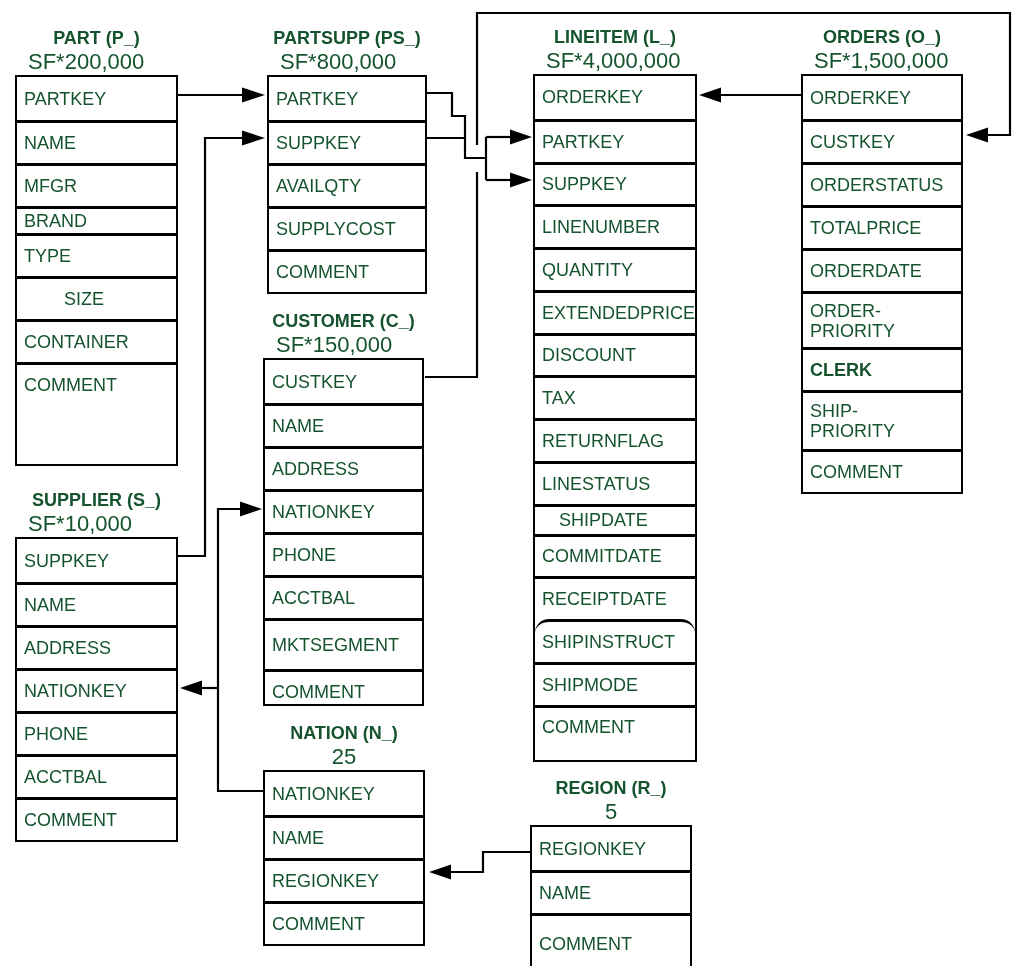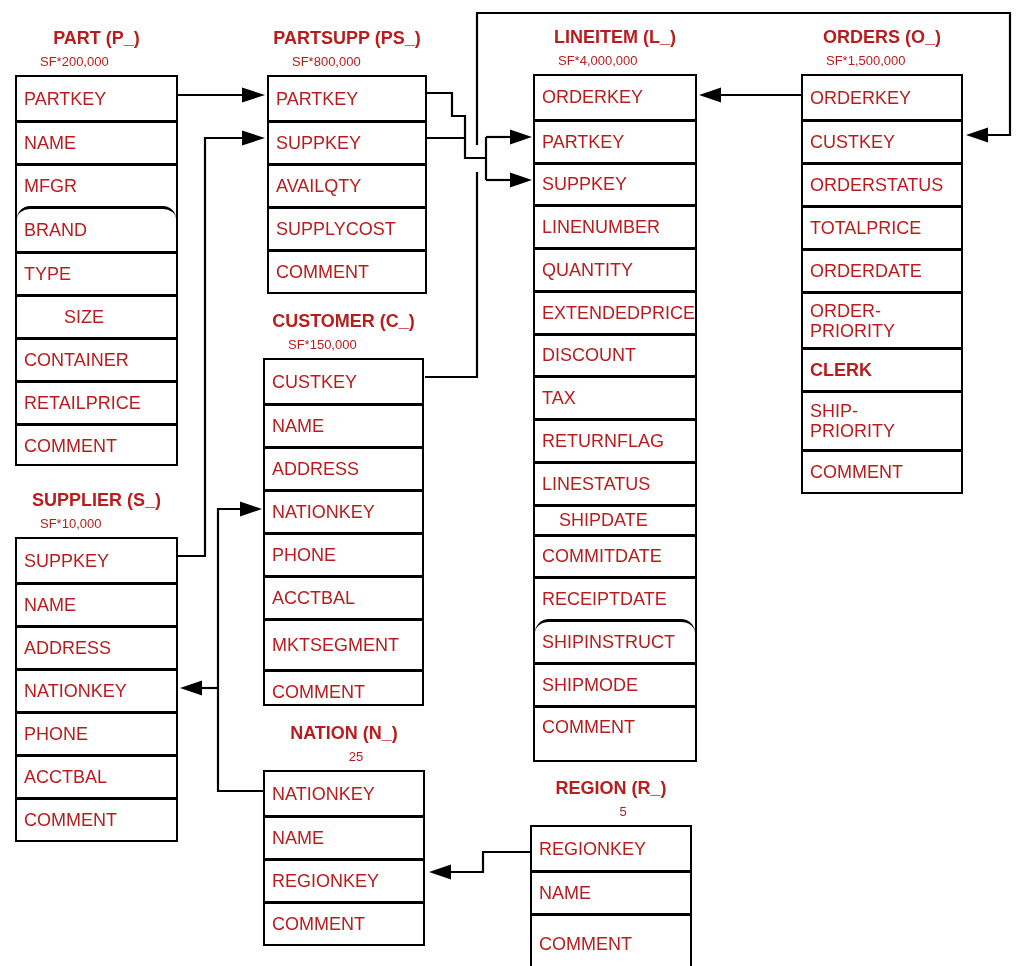--- a/index.html
+++ b/index.html
@@ -1,32 +1,32 @@
 <!DOCTYPE html>
 <html><head>
 <meta charset="utf-8">
 <style>
   html,body{margin:0;padding:0;background:#ffffff;}
   #canvas{
     position:relative;width:1025px;height:966px;background:#ffffff;
-    font-family:"Liberation Sans",sans-serif;overflow:hidden;color:#b91c1c;
+    font-family:"Liberation Sans",sans-serif;overflow:hidden;color:#14532d;
   }
   #connector-layer{position:absolute;left:0;top:0;}
   .tbl-box{position:absolute;box-sizing:border-box;border:2px solid #000;background:#fff;}
   .tbl-row{
     box-sizing:border-box;display:flex;align-items:center;
     padding-left:7px;font-size:18px;line-height:20px;white-space:pre-line;
     border-top:3px solid #000;overflow:visible;
   }
   .tbl-row:first-child{border-top:none;}
   .tbl-title{
     position:absolute;text-align:center;font-weight:bold;font-size:18px;
     line-height:21px;white-space:nowrap;
   }
-  .tbl-card{position:absolute;font-size:13px;line-height:20px;white-space:nowrap;margin-left:12px;}
+  .tbl-card{position:absolute;font-size:22px;line-height:20px;white-space:nowrap;}
   .tbl-card.centered{text-align:center;}
 </style>
 </head>
 <body>
 
 <div id="canvas">
 
   <svg id="connector-layer" width="1025" height="966" viewBox="0 0 1025 966">
     <g stroke="#000000" stroke-width="2.2" fill="none">
       <path d="M178,95 H242"></path>
@@ -56,25 +56,24 @@
     </g>
   </svg>
 
   <div id="tables-layer">
       <div class="tbl-title" style="left: -16px; top: 28px; width: 225px;">PART (P_)</div>
       <div class="tbl-card" style="left: 28px; top: 52px;">SF*200,000</div>
       <div class="tbl-box" style="left: 15px; top: 75px; width: 163px; height: 391px;">
         <div class="tbl-row" style="height: 43px;">PARTKEY</div>
         <div class="tbl-row" style="height: 43px;">NAME</div>
         <div class="tbl-row" style="height: 43px;">MFGR</div>
-        <div class="tbl-row" style="height: 45px; border-radius: 13px;">BRAND</div>
+        <div class="tbl-row" style="height: 27px;">BRAND</div>
         <div class="tbl-row" style="height: 43px;">TYPE</div>
         <div class="tbl-row" style="height: 43px; padding-left: 47px;">SIZE</div>
         <div class="tbl-row" style="height: 43px;">CONTAINER</div>
-        <div class="tbl-row" style="height: 43px;">RETAILPRICE</div>
         <div class="tbl-row" style="height: 43px;">COMMENT</div>
       </div>
       <div class="tbl-title" style="left: 236px; top: 28px; width: 222px;">PARTSUPP (PS_)</div>
       <div class="tbl-card" style="left: 280px; top: 52px;">SF*800,000</div>
       <div class="tbl-box" style="left: 267px; top: 75px; width: 160px; height: 219px;">
         <div class="tbl-row" style="height: 43px;">PARTKEY</div>
         <div class="tbl-row" style="height: 43px;">SUPPKEY</div>
         <div class="tbl-row" style="height: 43px;">AVAILQTY</div>
         <div class="tbl-row" style="height: 43px;">SUPPLYCOST</div>
         <div class="tbl-row" style="height: 43px;">COMMENT</div>

